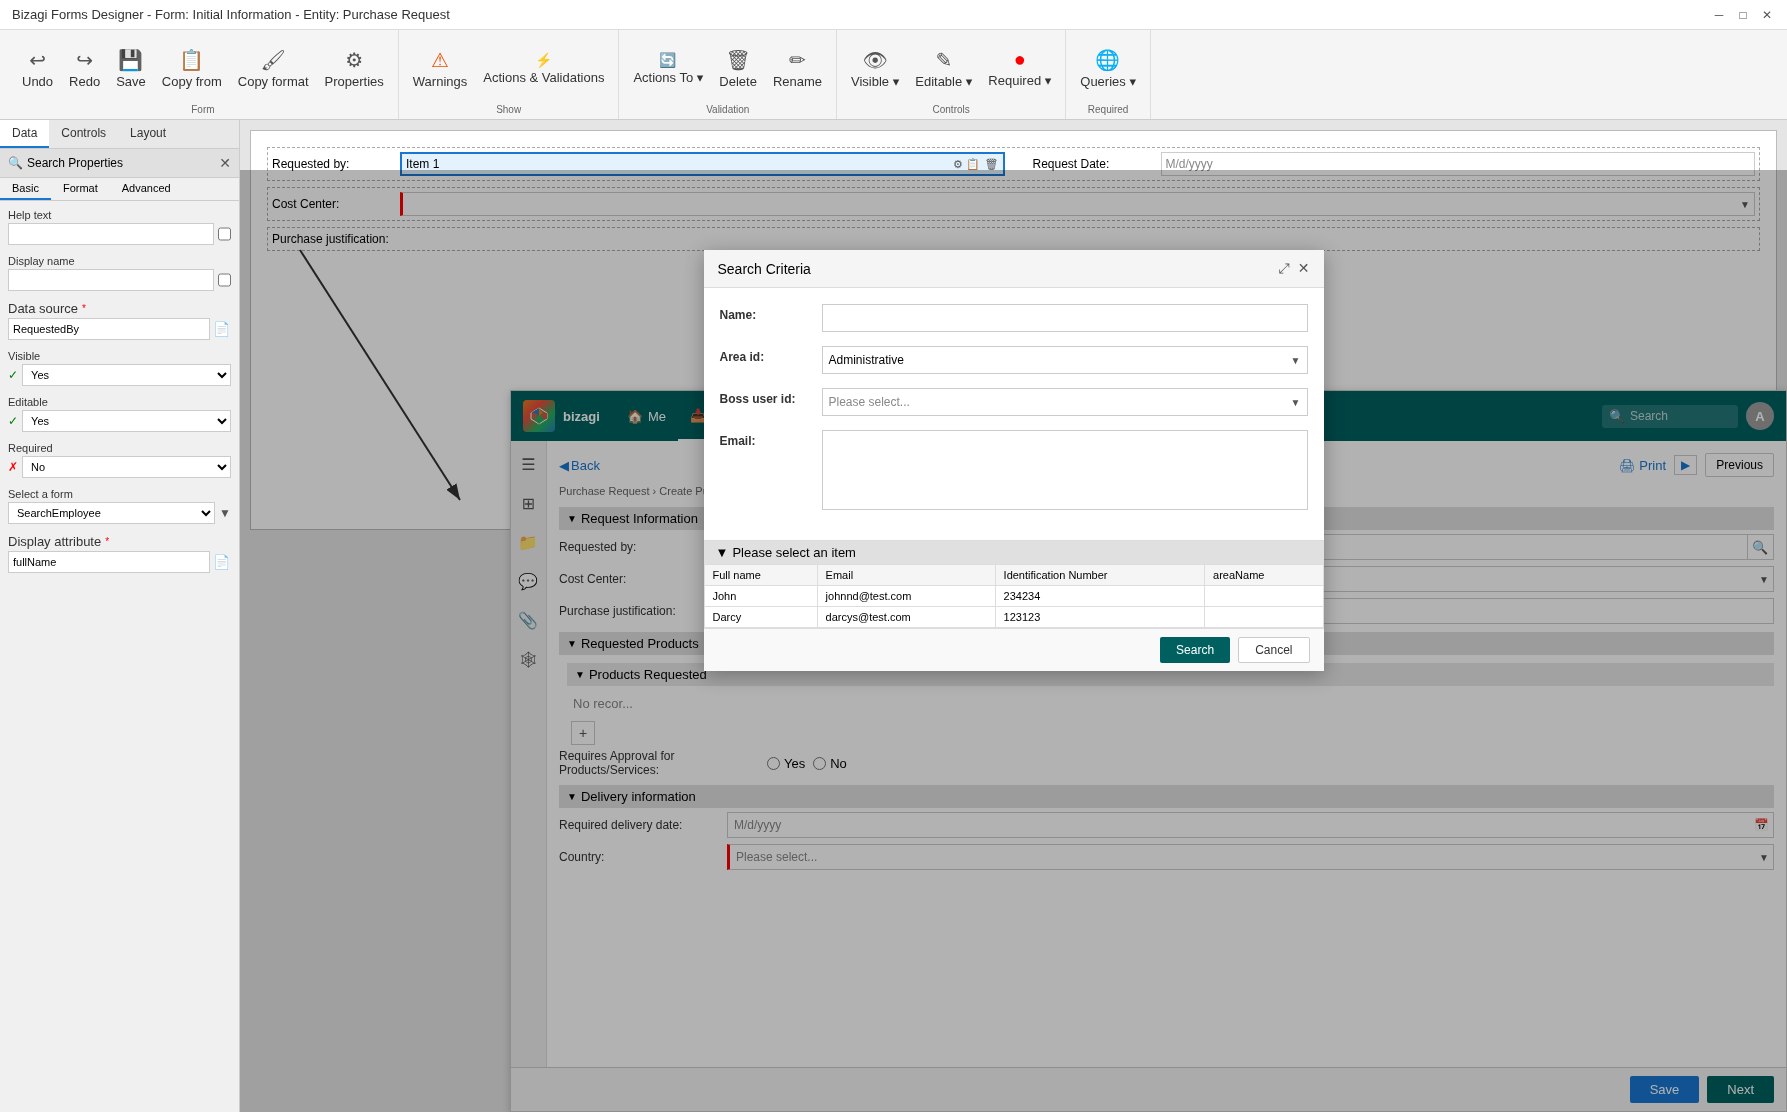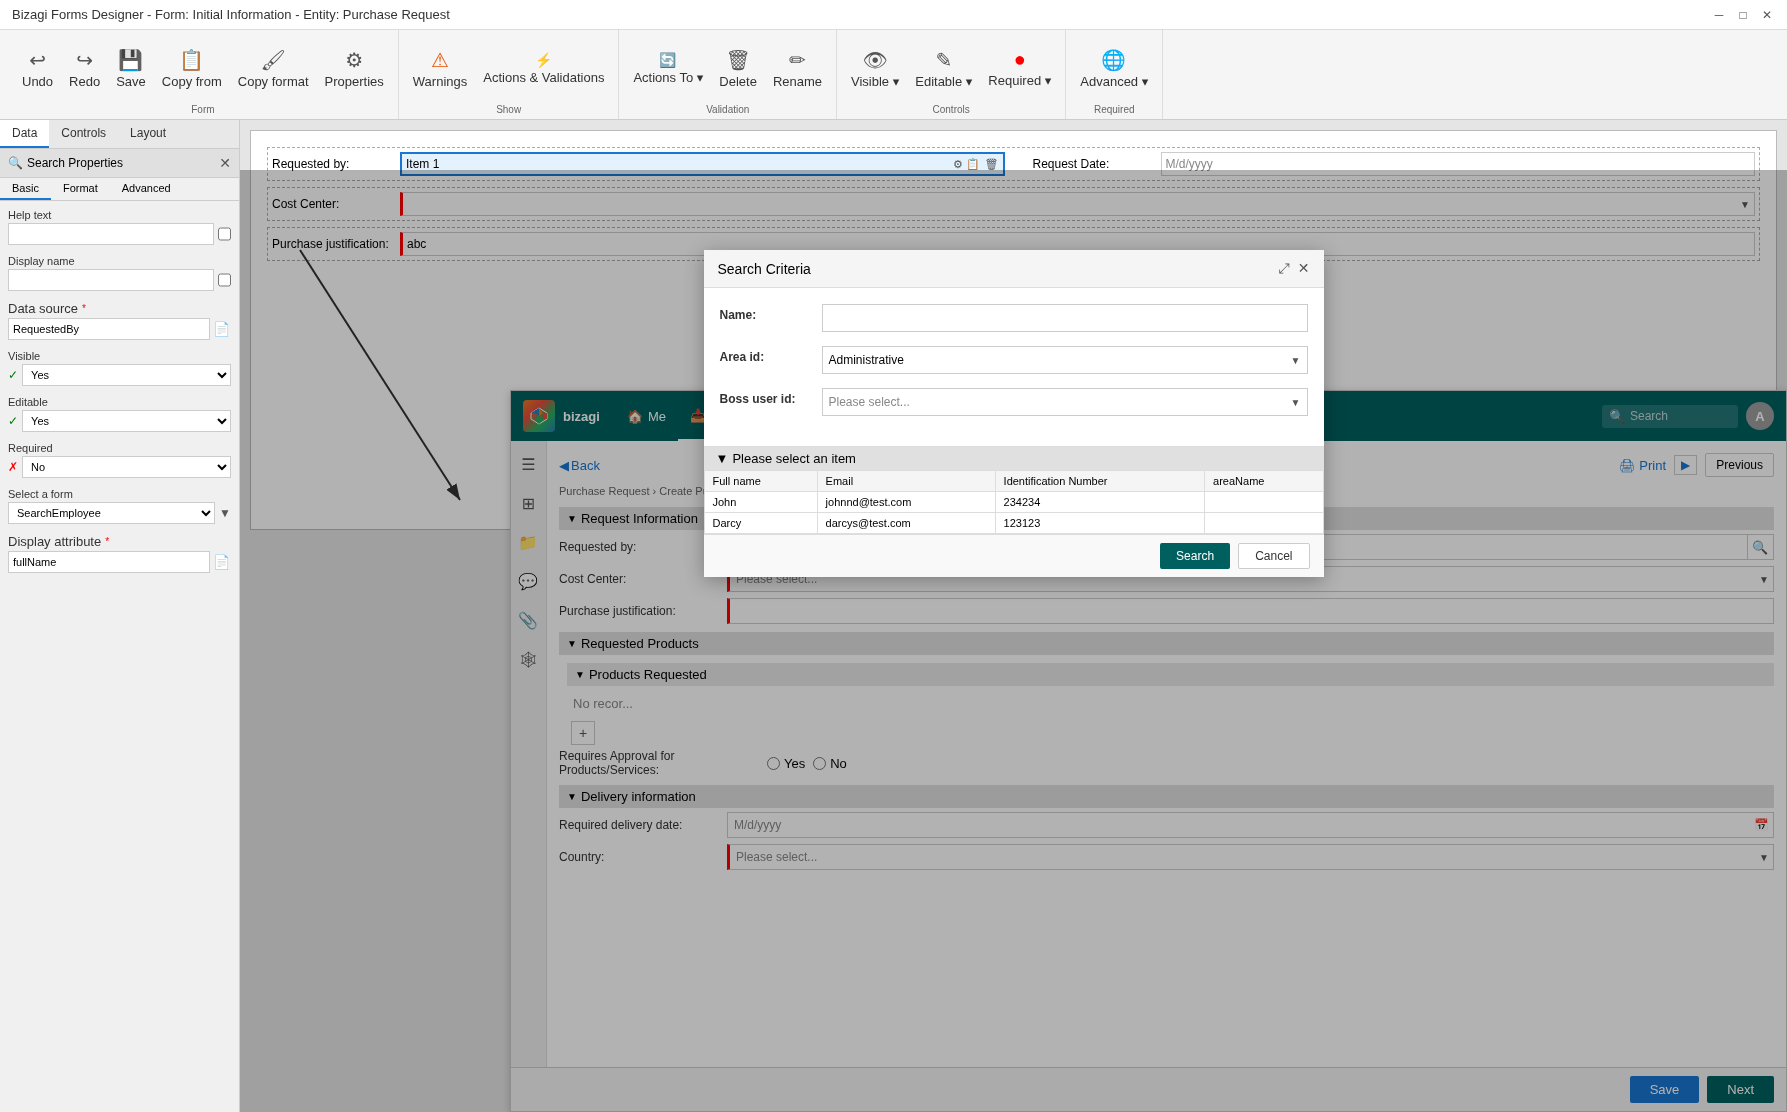--- a/index.html
+++ b/index.html
@@ -201,21 +201,21 @@
         <span class="icon" style="color:red">●</span>
         <span>Required ▾</span>
       </button>
     </div>
     <span class="ribbon-group-label">Controls</span>
   </div>
   <div class="ribbon-group">
     <div class="ribbon-buttons">
       <button class="ribbon-btn">
         <span class="icon">🌐</span>
-        <span>Advanced ▾</span>
+        <span>Queries ▾</span>
       </button>
     </div>
     <span class="ribbon-group-label">Required</span>
   </div>
 </div>
 
 <div class="main-area">
 
   <div class="left-panel">
     <div class="tabs-row">
@@ -340,23 +340,20 @@
       <div style="display:flex; border:1px dashed #aaa; padding:4px; margin-bottom:6px; background:#fff; align-items:center; gap:8px;">
         <span style="font-size:12px;width:120px;flex-shrink:0;">Cost Center:</span>
         <div style="border:1px solid #ccc; height:24px; flex:1; display:flex; align-items:center; background:#fff; border-left:3px solid red;">
           <span style="flex:1;padding:2px 4px;font-size:12px;color:#888;"></span>
           <span style="font-size:10px;padding:0 4px;color:#555;">▼</span>
         </div>
       </div>
 
       <div style="display:flex; border:1px dashed #aaa; padding:4px; margin-bottom:6px; background:#fff; align-items:center; gap:8px;">
         <span style="font-size:12px;width:120px;flex-shrink:0;">Purchase justification:</span>
-        <div style="border:1px solid #ccc; height:24px; flex:1; display:flex; align-items:center; background:#fff; border-left:3px solid red;">
-          <span style="flex:1;padding:2px 4px;font-size:12px;">abc</span>
-        </div>
       </div>
     </div>
 
     <div class="bizagi-overlay">
 
       <div class="bizagi-nav">
         <div class="bizagi-logo">
           <div class="logo-icon">
             <svg width="20" height="20" viewBox="0 0 20 20">
                 <polygon points="10,2 18,7 18,13 10,18 2,13 2,7" fill="none" stroke="#fff" stroke-width="1"></polygon>
@@ -551,20 +548,24 @@
           </div>
 
           <div class="dialog-field-row">
             <span class="dialog-field-label">Boss user id:</span>
             <div class="dialog-field-select" style="border:1px solid #ccc; height:28px; background:#fff; padding: 4px 6px; cursor:pointer;">
               <span class="dialog-field-select-text" style="color:#888;">Please select...</span>
               <span style="font-size:10px;color:#555;">▼</span>
             </div>
           </div>
 
+          <div class="dialog-field-row">
+            <span class="dialog-field-label">Email:</span>
+            <textarea class="dialog-field-textarea" style=""></textarea>
+          </div>
         </div>
 
         <div class="dialog-results">
           <div class="results-header">
             <span>▼</span>
             <span>Please select an item</span>
           </div>
           <table class="results-table">
             <thead>
               <tr>

